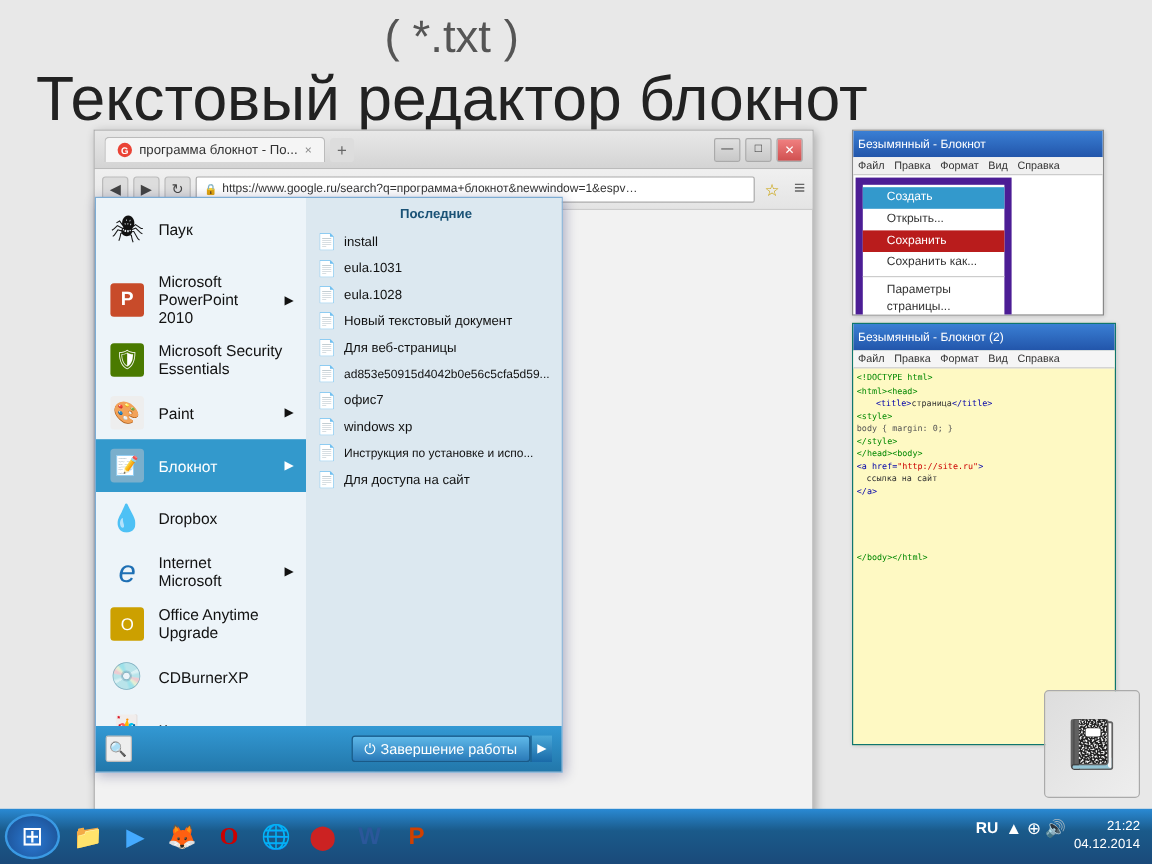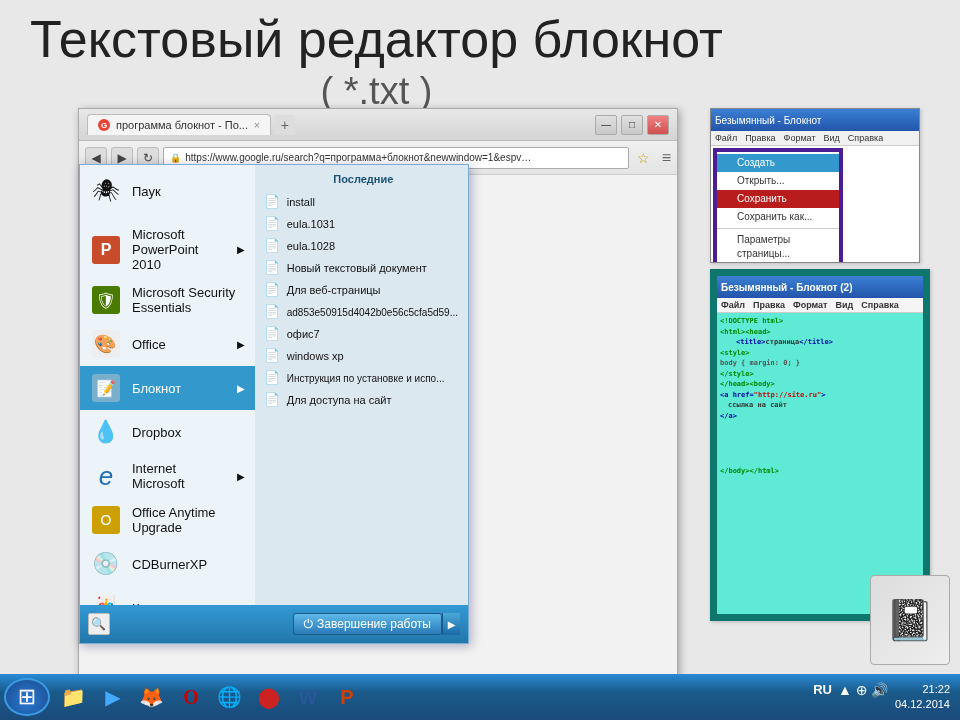--- a/index.html
+++ b/index.html
@@ -406,22 +406,22 @@
     .icon-paint { background: #eee; border-radius: 3px; width: 28px; height: 28px; display:flex; align-items:center; justify-content:center; font-size:18px; }
     .icon-dropbox { color: #007ee5; font-size: 24px; }
     .icon-office { background: #cca000; color: white; border-radius: 3px; width: 28px; height: 28px; display:flex; align-items:center; justify-content:center; font-size:14px; }
   </style>
 </head>
 <body>
 
 <div class="slide-bg"></div>
 
 <div class="slide-title">
+  <div style="font-size:38px; text-align:center; color:#555;">( *.txt )</div>
   <div>Текстовый редактор блокнот</div>
-  <div style="font-size:38px; text-align:center; color:#555;">( *.txt )</div>
 </div>
 
 <div class="browser">
 
   <div class="browser-titlebar">
     <div class="browser-tab">
       <div class="favicon">G</div>
       <span>программа блокнот - По...</span>
       <span class="browser-tab-close">×</span>
     </div>
@@ -468,21 +468,21 @@
           <div class="item-icon">
             <div class="icon-security">🛡</div>
           </div>
           <span>Microsoft Security Essentials</span>
         </div>
 
         <div class="menu-item">
           <div class="item-icon">
             <div class="icon-paint">🎨</div>
           </div>
-          <span>Office</span>
+          <span>Paint</span>
           <span class="arrow">▶</span>
         </div>
 
         <div class="menu-item active">
           <div class="item-icon">
             <div style="background:#7aafcc; color:white; border-radius:3px; width:28px; height:28px; display:flex; align-items:center; justify-content:center; font-size:16px;">📝</div>
           </div>
           <span>Блокнот</span>
           <span class="arrow">▶</span>
         </div>
@@ -585,34 +585,34 @@
     </div>
     <div class="notepad-menubar">
       <span>Файл</span>
       <span>Правка</span>
       <span>Формат</span>
       <span>Вид</span>
       <span>Справка</span>
     </div>
     <div class="notepad-content">
 
-      <div style="background:white; border:4px solid #4c1d95; width:130px; font-size:10px; padding:2px 0;">
+      <div style="background:white; border:6px solid #4c1d95; width:130px; font-size:10px; padding:2px 0;">
         <div style="padding:2px 20px; background:#3399cc; color:white;">Создать</div>
         <div style="padding:2px 20px;">Открыть...</div>
         <div style="padding:2px 20px; background:#b91c1c; color:white;">Сохранить</div>
         <div style="padding:2px 20px;">Сохранить как...</div>
         <div style="border-top:1px solid #ccc; margin:2px 0;"></div>
         <div style="padding:2px 20px;">Параметры страницы...</div>
         <div style="padding:2px 20px;">Печать...</div>
 
       </div>
     </div>
   </div>
 
-  <div style="background:#5eead4; border:7px solid #0f766e; flex:1; overflow:hidden; box-shadow:1px 1px 4px rgba(0,0,0,0.2);font-weight:bold;">
+  <div style="background:#fef9c3; border:1px solid #0f766e; flex:1; overflow:hidden; box-shadow:1px 1px 4px rgba(0,0,0,0.2);">
     <div class="notepad-titlebar">
       <span>Безымянный - Блокнот (2)</span>
     </div>
     <div style="background:#f5f5f5; border-bottom:1px solid #ccc; display:flex; gap:8px; padding:2px 4px; font-size:9px; color:#333;">
       <span>Файл</span>
       <span>Правка</span>
       <span>Формат</span>
       <span>Вид</span>
       <span>Справка</span>
     </div>

